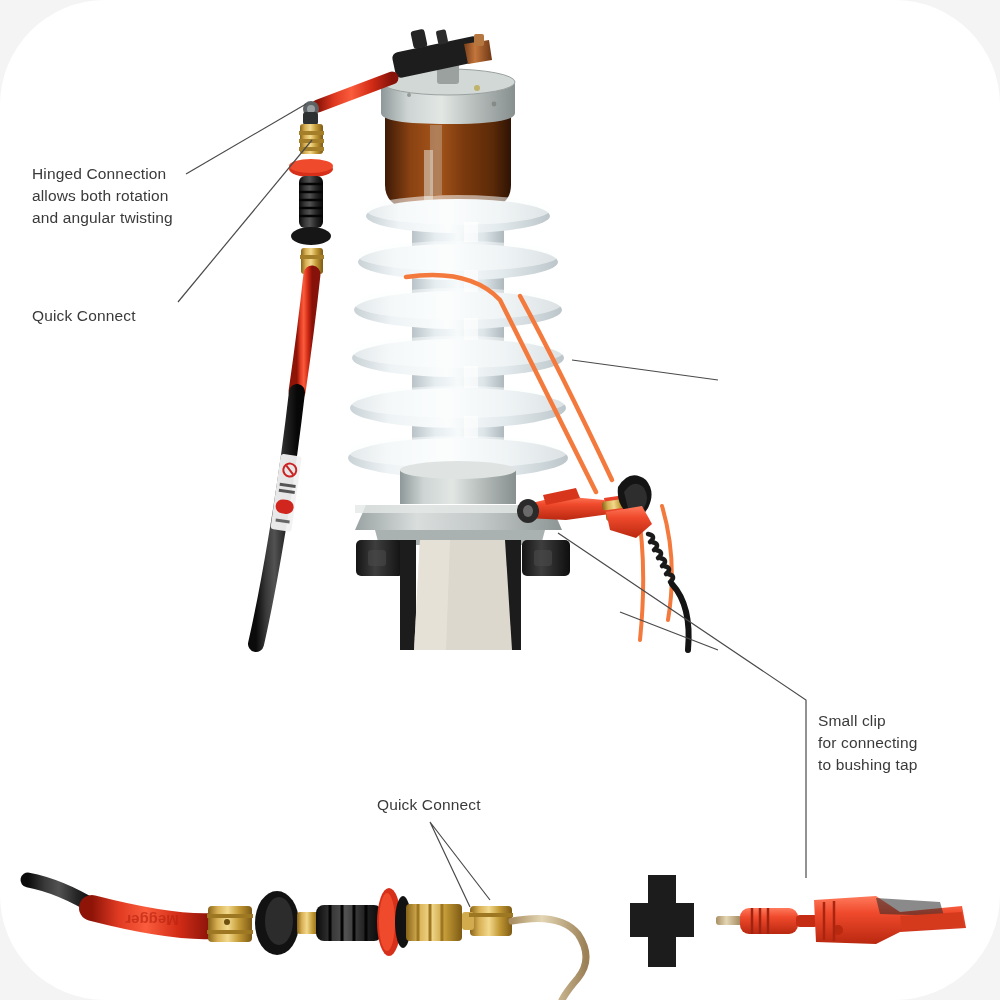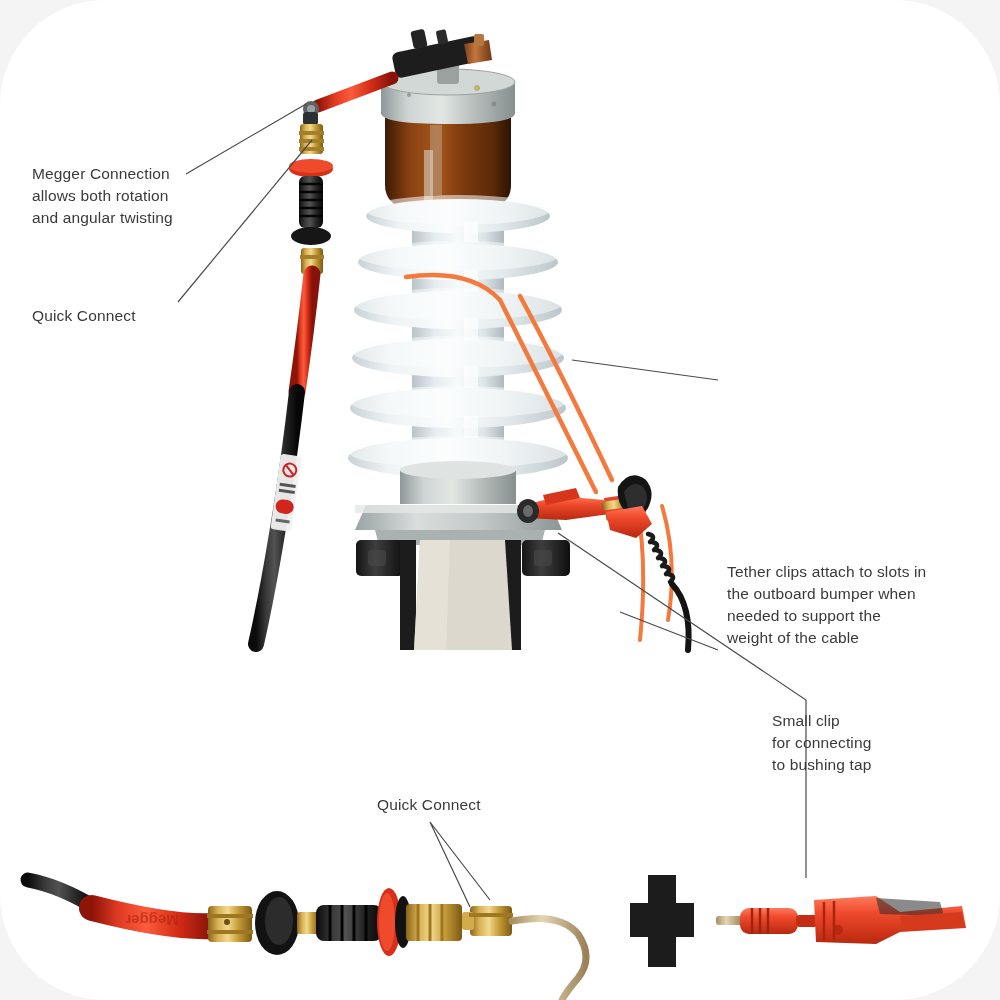--- a/index.html
+++ b/index.html
@@ -29,21 +29,21 @@
     font-family: "Liberation Sans", sans-serif;
     font-size: 15.5px;
     line-height: 22px;
     letter-spacing: 0.15px;
     white-space: pre-line;
   }
   #lbl-hinged   { left: 32px;  top: 163px; width: 200px; }
   #lbl-quick1   { left: 32px;  top: 305px; width: 200px; }
   #lbl-tether   { left: 727px; top: 352px; width: 220px; }
   #lbl-clips    { left: 727px; top: 561px; width: 230px; }
-  #lbl-small    { left: 772px; top: 710px; width: 180px; }
+  #lbl-small    { left: 818px; top: 710px; width: 180px; }
   #lbl-quick2   { left: 377px; top: 794px; width: 200px; }
 
   svg.art { position: absolute; left: 0; top: 0; }
   #photo-layer { width: 1000px; height: 1000px; }
   #leader-layer { width: 1000px; height: 1000px; pointer-events: none; }
 </style>
 </head>
 <body>
 
 <div id="page">
@@ -361,30 +361,26 @@
     <g stroke="#4a4a4a" stroke-width="1.2" fill="none">
       <line x1="186" y1="174" x2="306" y2="104"></line>
       <line x1="178" y1="302" x2="312" y2="140"></line>
       <line x1="718" y1="380" x2="572" y2="360"></line>
       <line x1="718" y1="650" x2="620" y2="612"></line>
       <polyline points="558,533 806,700 806,878"></polyline>
       <polyline points="470,907 430,822 490,900"></polyline>
     </g>
   </svg>
 
-  <div class="label" id="lbl-hinged">Megger Connection
+  <div class="label" id="lbl-hinged">Hinged Connection
 allows both rotation
 and angular twisting</div>
 
   <div class="label" id="lbl-quick1">Quick Connect</div>
 
 
-  <div class="label" id="lbl-clips">Tether clips attach to slots in
-the outboard bumper when
-needed to support the
-weight of the cable</div>
 
   <div class="label" id="lbl-small">Small clip
 for connecting
 to bushing tap</div>
 
   <div class="label" id="lbl-quick2">Quick Connect</div>
 </div>
 
 </body></html>

